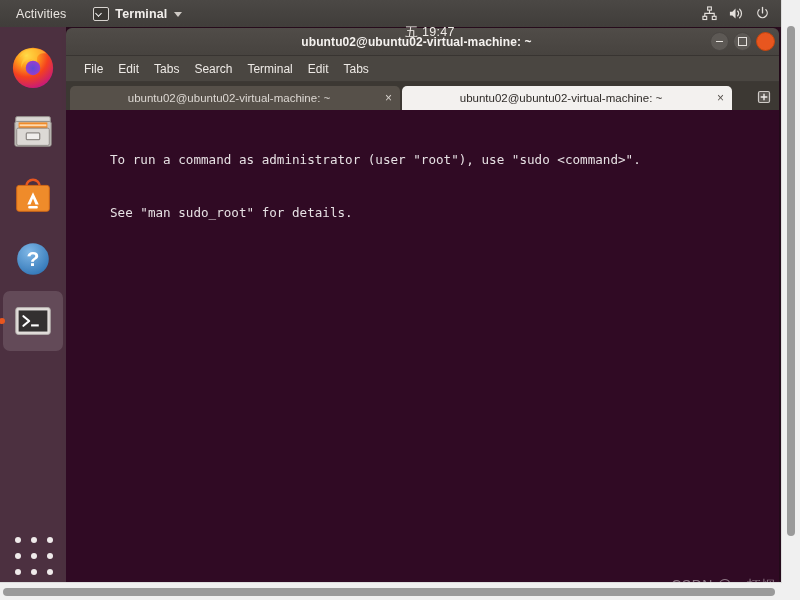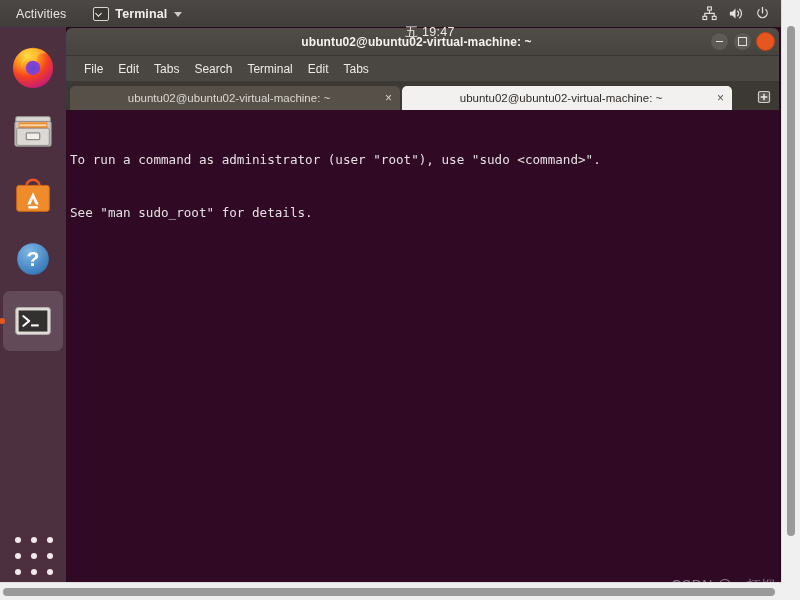--- a/index.html
+++ b/index.html
@@ -294,20 +294,21 @@
     padding: 6px 8px 0 4px;
     overflow: hidden;
   }
   #termtext {
     font-family: "DejaVu Sans Mono", "Liberation Mono", monospace;
     font-size: 12.6px;
     line-height: 17.5px;
     white-space: pre;
     color: #e6e0e3;
     letter-spacing: 0px;
+    margin-left: 40px;
   }
   .ln { display: block; min-height: 17.5px; }
   .c-prompt { color: #4ee24e; font-weight: bold; }
   .c-path { color: #ffffff; font-weight: bold; }
   .cursor {
     display: inline-block;
     width: 7px; height: 14px;
     background: #cfc6cb;
     vertical-align: -3px;
     opacity: 0;

